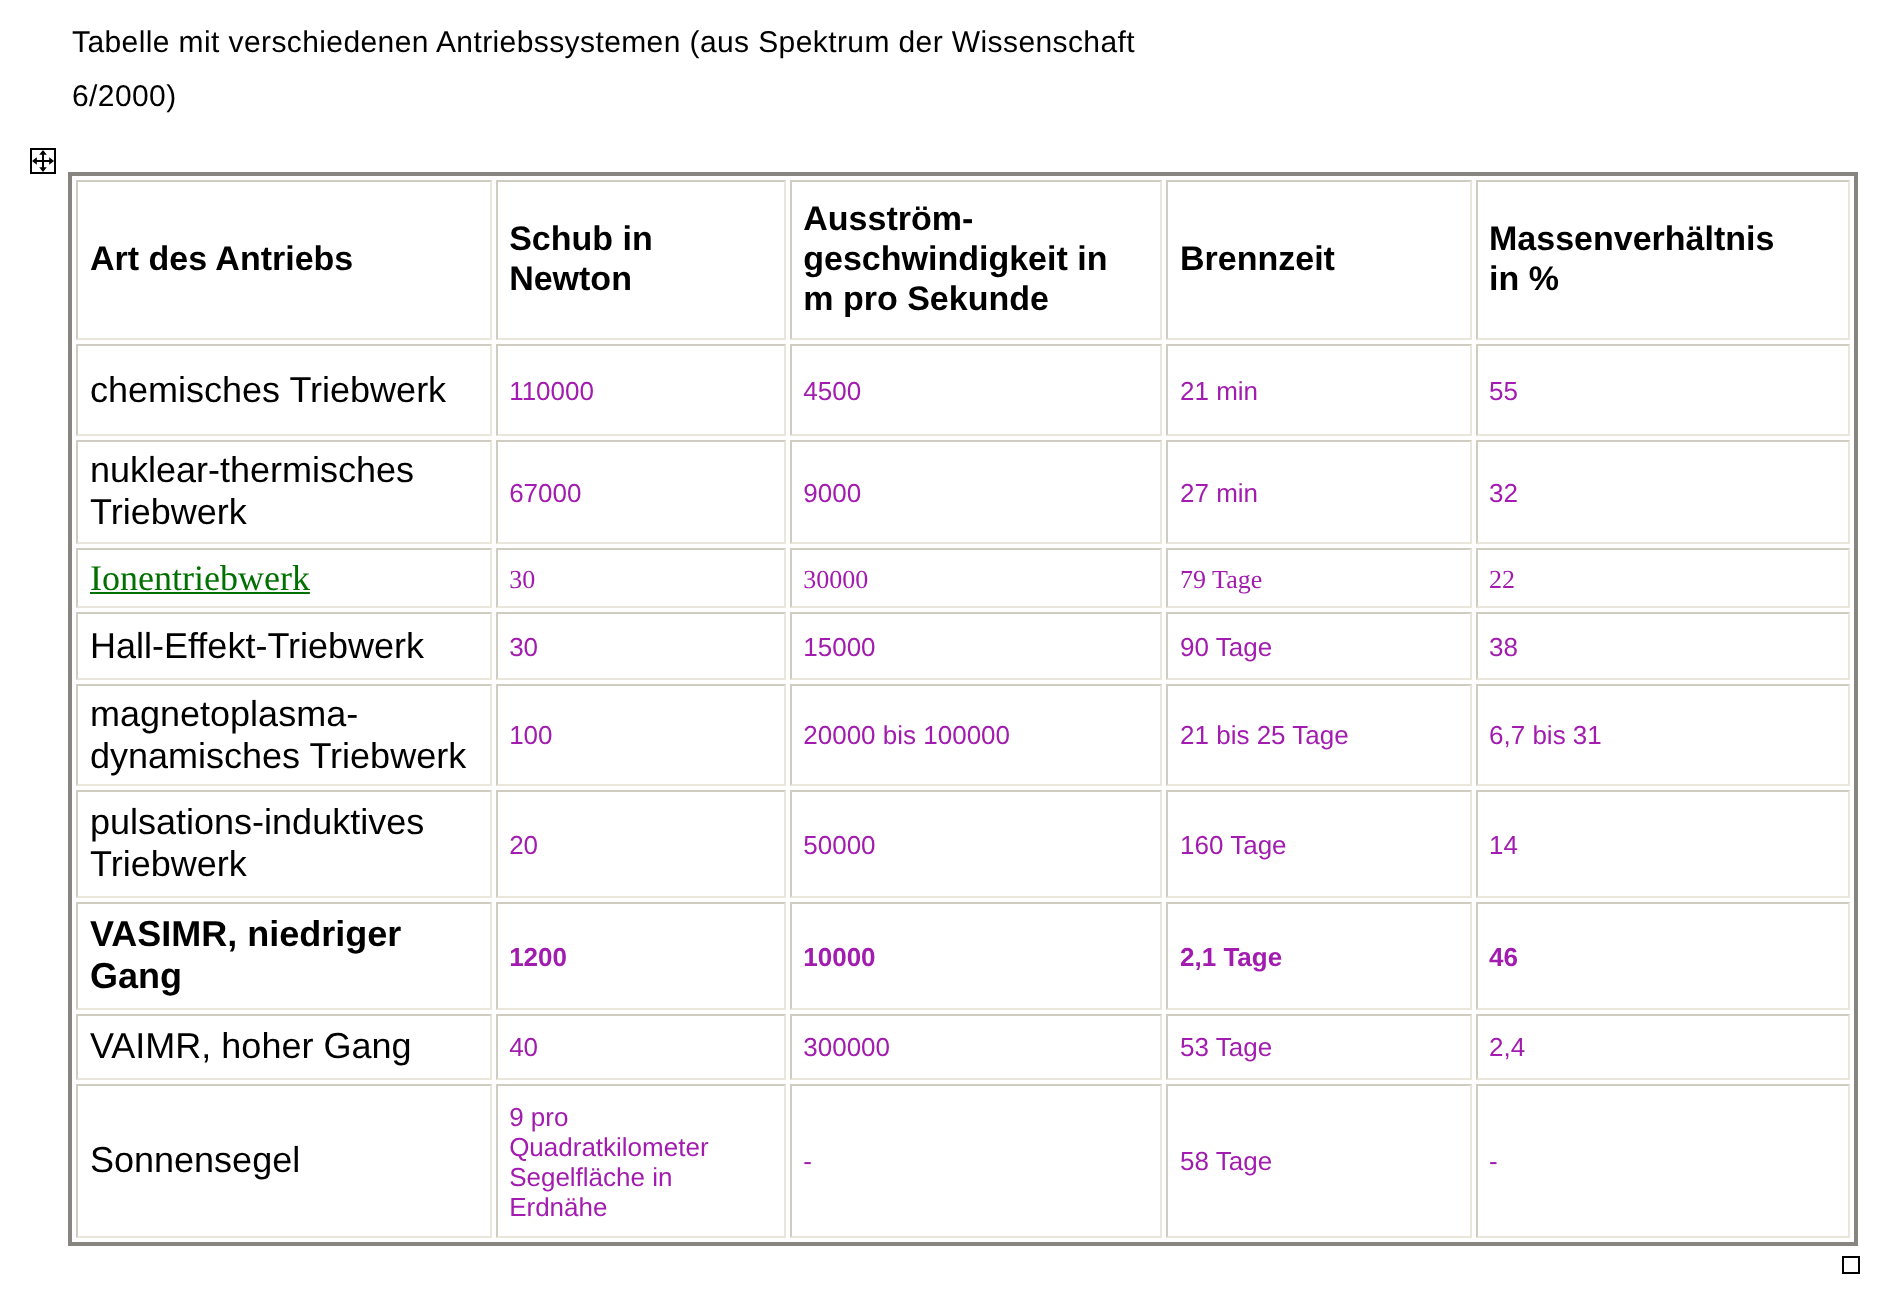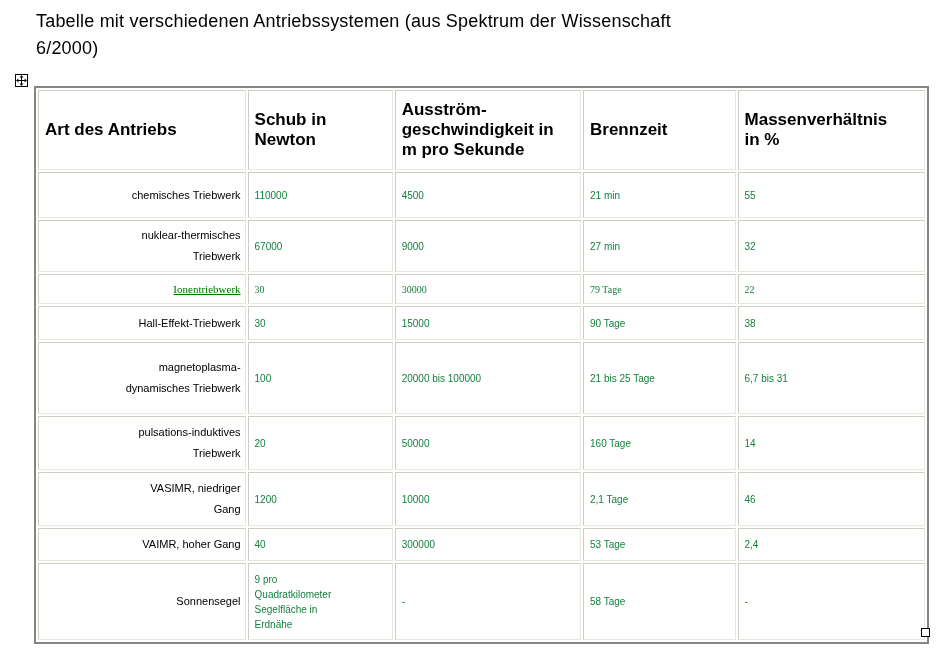--- a/index.html
+++ b/index.html
@@ -2,21 +2,21 @@
 <html><head>
 <meta charset="utf-8">
 <style>
   html,body{margin:0;padding:0;}
   body{
     width:951px;height:654px;position:relative;background:#ffffff;
     font-family:"Liberation Sans",sans-serif;overflow:hidden;
   }
   .title{
     position:absolute;left:36px;top:8px;width:902px;
-    font-size:18px;line-height:27px;color:#000;
+    font-size:15px;line-height:27px;color:#000;
     white-space:pre-line;letter-spacing:0.2px;
   }
   .move-handle{
     position:absolute;left:15px;top:74px;width:13px;height:13px;
     box-sizing:border-box;background:#fff;border:1px solid #000;
     display:flex;align-items:center;justify-content:center;cursor:move;
   }
   .move-handle svg{display:block;}
   table.grid{
     position:absolute;left:34px;top:86px;width:895px;
@@ -26,22 +26,22 @@
   th,td{
     box-sizing:border-box;
     border:1px solid;
     border-color:#cfccc1 #e9e6dc #e9e6dc #cfccc1;
     vertical-align:middle;text-align:left;
     padding:2px 4px 2px 6px;
     white-space:pre-line;overflow:hidden;
     background:#fff;
   }
   th{font-size:17px;font-weight:bold;color:#000;line-height:20px;}
-  td.cell-name{font-size:11px;color:#000;line-height:21px;text-align:right;}
-  td.cell-data{font-size:10px;color:#15803d;line-height:15px;}
+  td.cell-name{font-size:18px;color:#000;line-height:21px;}
+  td.cell-data{font-size:13px;color:#a21caf;line-height:15px;}
   a.row-link{color:#007000;text-decoration:underline;cursor:pointer;}
   .resize-handle{
     position:absolute;left:921px;top:628px;width:9px;height:9px;
     box-sizing:border-box;background:#fff;border:1px solid #000;
     cursor:nwse-resize;
   }
 </style>
 </head>
 <body>
 
@@ -104,37 +104,37 @@
           <td class="cell-data">79 Tage</td>
           <td class="cell-data">22</td>
         </tr>
         <tr style="height: 34px;">
           <td class="cell-name">Hall-Effekt-Triebwerk</td>
           <td class="cell-data">30</td>
           <td class="cell-data">15000</td>
           <td class="cell-data">90 Tage</td>
           <td class="cell-data">38</td>
         </tr>
-        <tr style="height: 72px; border-radius: 21px;">
+        <tr style="height: 51px; border-radius: 21px;">
           <td class="cell-name">magnetoplasma-
 dynamisches Triebwerk</td>
           <td class="cell-data">100</td>
           <td class="cell-data">20000 bis 100000</td>
           <td class="cell-data">21 bis 25 Tage</td>
           <td class="cell-data">6,7 bis 31</td>
         </tr>
         <tr style="height: 54px; border-radius: 11px;">
           <td class="cell-name">pulsations-induktives
 Triebwerk</td>
           <td class="cell-data">20</td>
           <td class="cell-data">50000</td>
           <td class="cell-data">160 Tage</td>
           <td class="cell-data">14</td>
         </tr>
-        <tr style="height: 54px;">
+        <tr style="height: 54px; font-weight: bold;">
           <td class="cell-name">VASIMR, niedriger
 Gang</td>
           <td class="cell-data">1200</td>
           <td class="cell-data">10000</td>
           <td class="cell-data">2,1 Tage</td>
           <td class="cell-data">46</td>
         </tr>
         <tr style="height: 33px;">
           <td class="cell-name">VAIMR, hoher Gang</td>
           <td class="cell-data">40</td>

